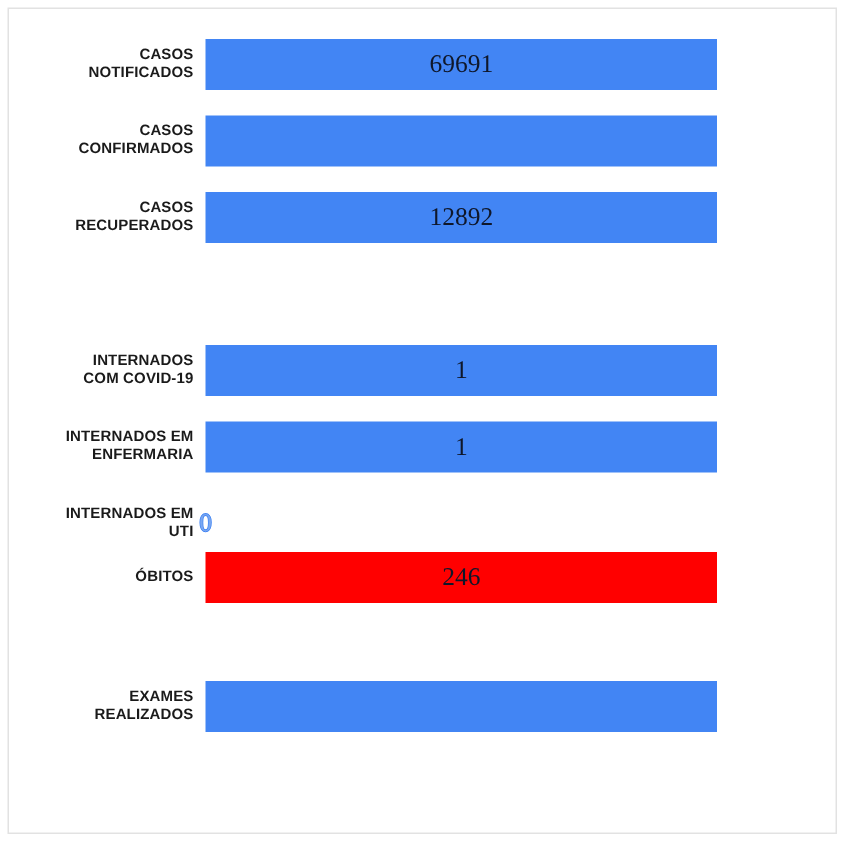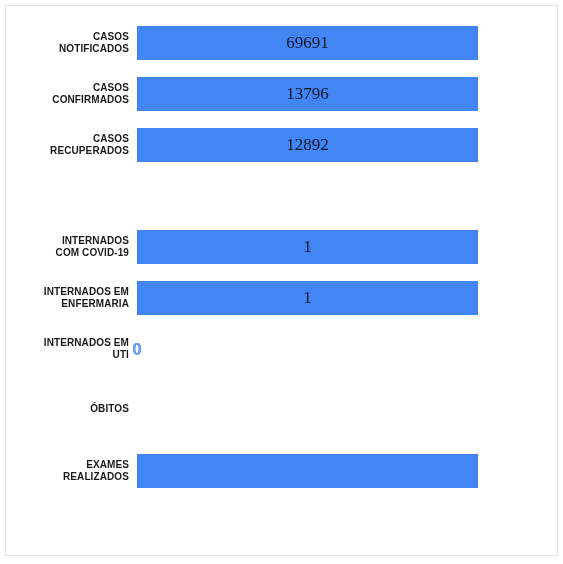--- a/index.html
+++ b/index.html
@@ -141,21 +141,20 @@
         </div>
       </div>
 
       <div class="bar-row" style="top:71px">
         <div class="row-label">
           <span class="lbl-line">CASOS</span>
           <span class="lbl-line">CONFIRMADOS</span>
         </div>
         <div class="bar-track">
           <div class="bar" style="background: rgb(66, 133, 244);"></div>
-          <div class="bar-value">13796</div>
         </div>
       </div>
 
       <div class="bar-row" style="top:122px">
         <div class="row-label">
           <span class="lbl-line">CASOS</span>
           <span class="lbl-line">RECUPERADOS</span>
         </div>
         <div class="bar-track">
           <div class="bar" style="background: rgb(66, 133, 244);"></div>
@@ -192,23 +191,27 @@
         <div class="row-label">
           <span class="lbl-line">INTERNADOS EM</span>
           <span class="lbl-line">UTI</span>
         </div>
         <div class="bar-track">
           <div class="bar bar-zero"></div>
           <div class="bar-value value-zero">0</div>
         </div>
       </div>
 
-      <div class="bar-row" style="top:386px">
+      <div class="bar-row" style="top:362px">
         <div class="row-label">
           <span class="lbl-line">ÓBITOS</span>
+        </div>
+        <div class="bar-track">
+          <div class="bar bar-red" style="background: rgb(255, 0, 0);"></div>
+          <div class="bar-value">246</div>
         </div>
       </div>
 
       <div class="bar-row" style="top:448px">
         <div class="row-label">
           <span class="lbl-line">EXAMES</span>
           <span class="lbl-line">REALIZADOS</span>
         </div>
         <div class="bar-track">
           <div class="bar" style="background: rgb(66, 133, 244);"></div>

